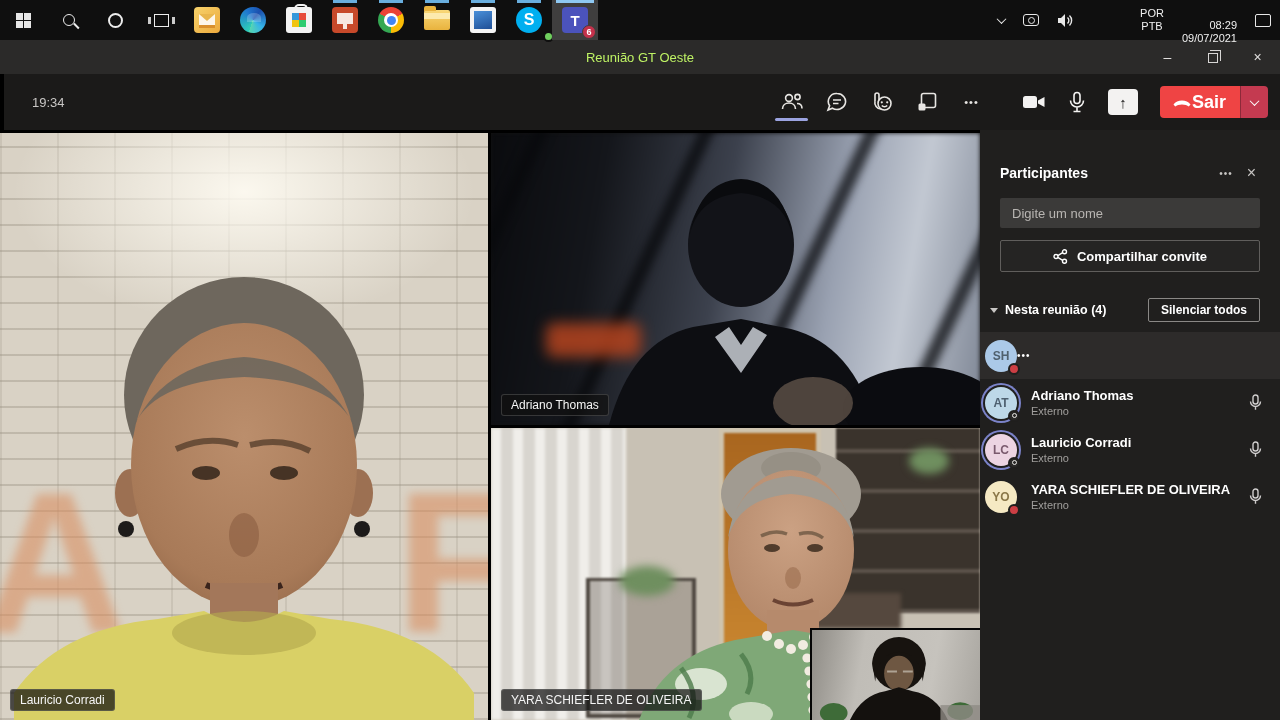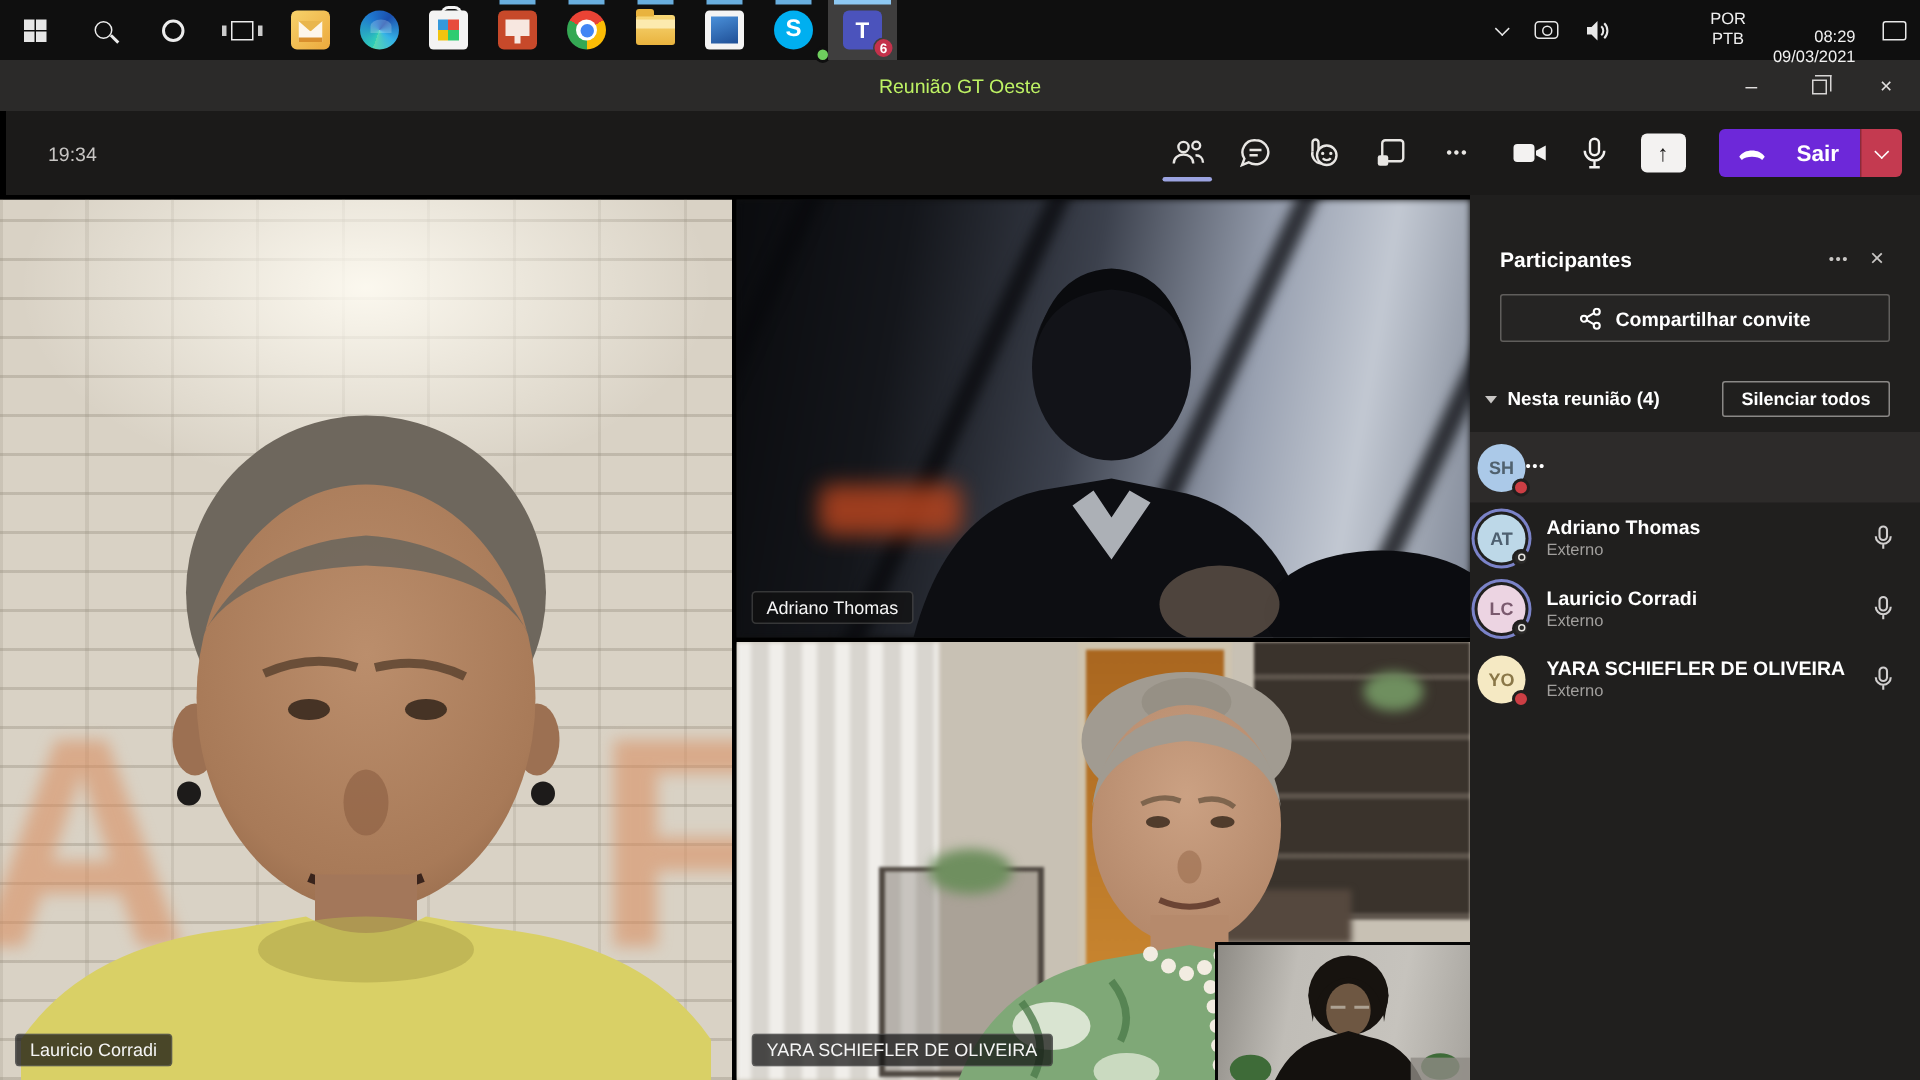--- a/index.html
+++ b/index.html
@@ -68,21 +68,21 @@
   .timer { position:absolute; left:28px; top:0; height:56px; display:flex; align-items:center; color:#c8c6c4; font-size:13px; }
   .center-icons { position:absolute; left:765px; top:0; height:56px; display:flex; align-items:center; }
   .cico { position:relative; width:45px; height:56px; display:flex; align-items:center; justify-content:center; }
   .cico svg { stroke:#e8e6e3; fill:none; stroke-width:1.6; }
   .tab-underline { position:absolute; bottom:9px; left:6px; width:33px; height:3.5px; border-radius:2px; background:#9ba3e0; }
   .cico-more { color:#e8e6e3; font-size:11px; letter-spacing:1px; }
   .right-controls { position:absolute; right:16px; top:0; height:56px; display:flex; align-items:center; gap:22px; }
   .rico svg { display:block; }
   .share-tray { width:30px; height:26px; border-radius:4px; background:#f3f2f1; display:flex; align-items:center; justify-content:center; color:#1b1a19; font-size:15px; font-weight:bold; }
   .sair { display:flex; height:32px; border-radius:4px; overflow:hidden; }
-  .sair-main { background:#6d28d9; display:flex; align-items:center; gap:20px; padding:0 14px 0 12px; color:#fff; font-size:15px; font-weight:bold; }
+  .sair-main { background:#ef4444; display:flex; align-items:center; gap:0; padding:0 14px 0 12px; color:#fff; font-size:18px; font-weight:bold; }
   .sair-chev { width:28px; background:#c43a50; border-left:1px solid rgba(0,0,0,.28); display:flex; align-items:center; justify-content:center; }
   .chev-dn { width:7px; height:7px; border-right:1.7px solid #fff; border-bottom:1.7px solid #fff; transform:rotate(45deg) translate(-1px,-1px); }
 
   
   .video-area { position:absolute; left:0; top:130px; width:980px; height:590px; background:#000; }
   .vtile { position:absolute; overflow:hidden; background:#111; }
   .tile-left { left:0; top:3px; width:488px; height:587px; }
   .tile-tr { left:491px; top:3px; width:489px; height:292px; }
   .tile-br { left:491px; top:298px; width:489px; height:292px; }
   .vlabel { position:absolute; left:10px; bottom:9px; background:rgba(17,17,17,.72); border:1px solid rgba(130,130,130,.35); border-radius:3px; color:#f5f5f5; font-size:12px; padding:3px 9px; z-index:6; white-space:nowrap; }
@@ -228,21 +228,21 @@
       </div>
       <div class="tray-cell">
         <div class="tray-txt">
             <div>POR</div>
             <div>PTB</div>
           </div>
       </div>
       <div class="tray-cell">
         <div class="tray-clock">
             <div>08:29</div>
-            <div>09/03/2021</div>
+            <div>09/07/2021</div>
           </div>
       </div>
       <div class="tray-cell">
           <div class="actionctr"></div>
         </div>
     </div>
   </div>
 
   <div class="titlebar">
     <div class="tb-title">Reunião GT Oeste</div>
@@ -438,20 +438,21 @@
       <div class="vlabel">YARA SCHIEFLER DE OLIVEIRA</div>
     </div>
   </div>
 
   <div class="panel">
     <div class="panel-head">
       <span class="panel-title">Participantes</span>
       <span class="panel-more">•••</span>
       <span class="panel-close">×</span>
     </div>
+    <input class="psearch" type="text" placeholder="Digite um nome" style="">
     <button class="share-invite">
       <svg width="15" height="15" viewBox="0 0 15 15">
           <circle cx="3" cy="7.5" r="2"></circle>
           <circle cx="11.5" cy="2.8" r="2"></circle>
           <circle cx="11.5" cy="12.2" r="2"></circle>
           <path d="M4.8 6.6 L9.7 3.7 M4.8 8.4 L9.7 11.3"></path>
         </svg>
       <span>Compartilhar convite</span>
     </button>
     <div class="section-row">

